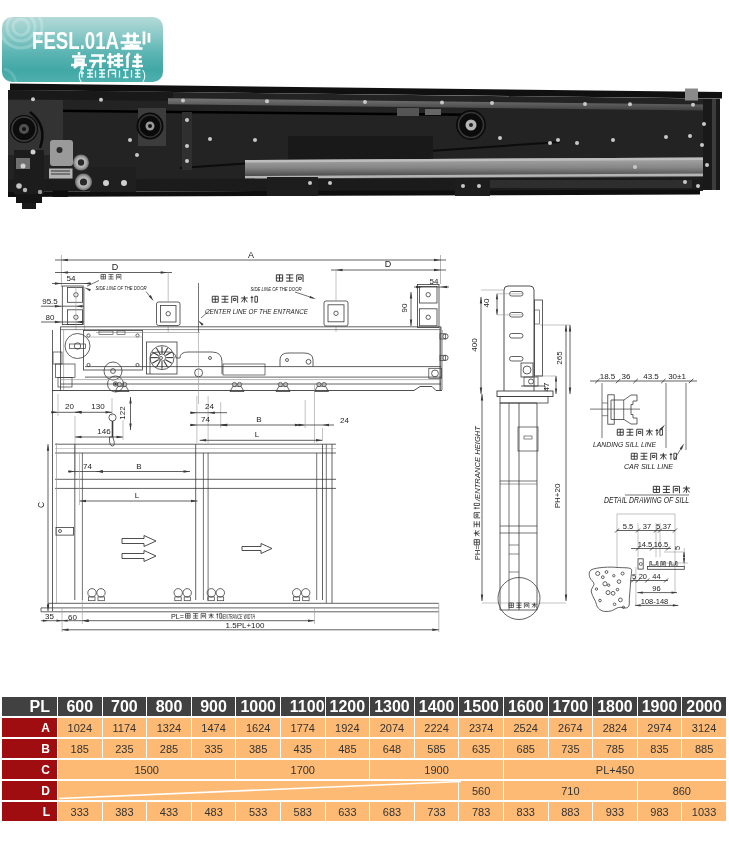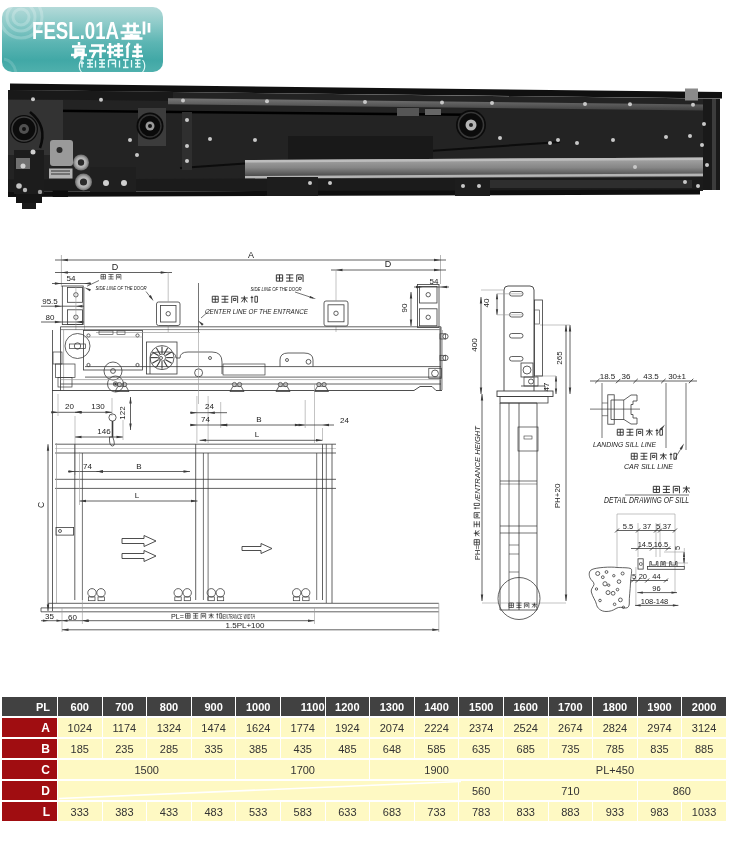--- a/index.html
+++ b/index.html
@@ -1,26 +1,26 @@
 <!DOCTYPE html>
 <html><head><meta charset="utf-8">
 <style>
 html,body{margin:0;padding:0;background:#fff;}
 body{font-family:"Liberation Sans",sans-serif;}
 #page{position:relative;width:729px;height:841px;overflow:hidden;background:#fff;}
 .abs{position:absolute;}
 table.spec{border-collapse:separate;border-spacing:1px 2px;font-family:"Liberation Sans",sans-serif;}
 table.spec td{text-align:center;vertical-align:middle;font-size:11px;color:#333;padding:0;}
-table.spec td.hd{background:#414141;color:#fff;font-weight:bold;font-size:11px;}
+table.spec td.hd{background:#414141;color:#fff;font-weight:bold;font-size:16px;}
 table.spec td.lb{background:#a00d11;color:#fff;font-weight:bold;font-size:12px;text-align:right;padding-right:7px;width:48px;}
-table.spec td.c{background:#fef9c3;}
+table.spec td.c{background:#fdba74;}
 </style></head><body>
 <div id="page">
 
-<div class="abs" style="left:2px;top:7px;width:161px;height:65px;border-radius:10px;
+<div class="abs" style="left:2px;top:17px;width:161px;height:65px;border-radius:10px;
 background:linear-gradient(180deg,#b4dad9 0%,#8ecbc9 25%,#5cb5b3 55%,#41a8a6 82%,#4fb0ad 100%);overflow:hidden;">
 <svg width="161" height="65" style="position:absolute;left:0;top:0">
 
 <g stroke="#ffffff" stroke-opacity="0.22" fill="none" stroke-width="3">
 <circle cx="19" cy="10" r="8"></circle>
           <circle cx="19" cy="10" r="14"></circle>
           <circle cx="19" cy="10" r="21"></circle>
 </g>
 <path d="M2 52 q10 2 12 14" stroke="#fff" stroke-opacity="0.15" fill="none" stroke-width="3"></path>
 

